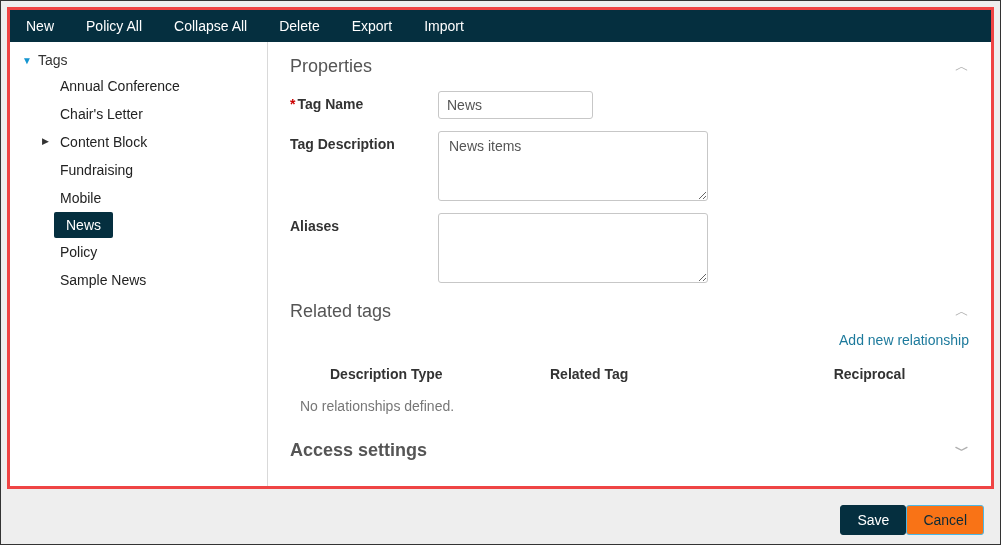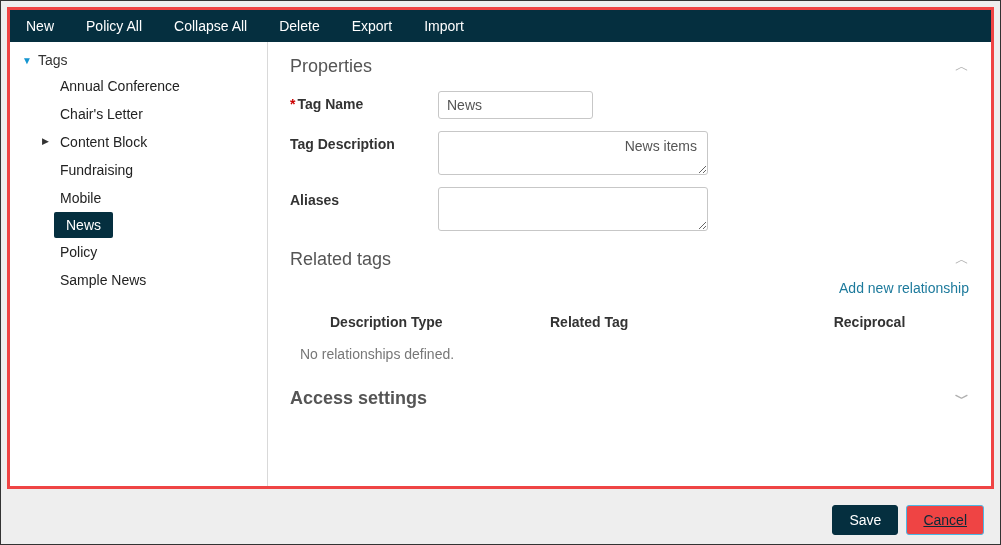--- a/index.html
+++ b/index.html
@@ -117,29 +117,28 @@
       width: 155px;
       height: 28px;
       border: 1px solid #c7c7c7;
       border-radius: 3px;
       padding: 4px 8px;
       font-size: 14px;
       color: #555;
     }
     .form-textarea {
       width: 270px;
-      height: 44px;
+      height: 70px;
       border: 1px solid #c7c7c7;
       border-radius: 3px;
       padding: 6px 10px;
       font-size: 14px;
       color: #555;
       resize: both;
       font-family: inherit;
-      text-align: right;
     }
     .section-header2 {
       display: flex;
       justify-content: space-between;
       align-items: center;
       padding: 12px 0 6px 0;
       color: #555;
       font-size: 18px;
       font-weight: 400;
     }
@@ -173,39 +172,37 @@
       color: #555;
       font-size: 18px;
       font-weight: 700;
       border-top: 0px;
     }
     .footer {
       display: flex;
       justify-content: flex-end;
       align-items: center;
       padding: 10px 16px 0 0;
-      gap: 8px;
     }
     .btn {
       padding: 6px 16px;
       border-radius: 3px;
       font-size: 14px;
       cursor: pointer;
       border: 1px solid transparent;
     }
     .btn-save {
       background: #052f3f;
       color: #ffffff;
       border-color: #052f3f;
     }
     .btn-cancel {
-      background: #ef4444;
+      background: #f97316;
       color: #0a2a38;
       border-color: #4cb7e4;
-      text-decoration: underline;
     }
   </style>
 </head>
 <body>
 
 <div class="container">
   <div class="toolbar">
     <div class="toolbar-item">New</div>
     <div class="toolbar-item">Policy All</div>
     <div class="toolbar-item">Collapse All</div>

